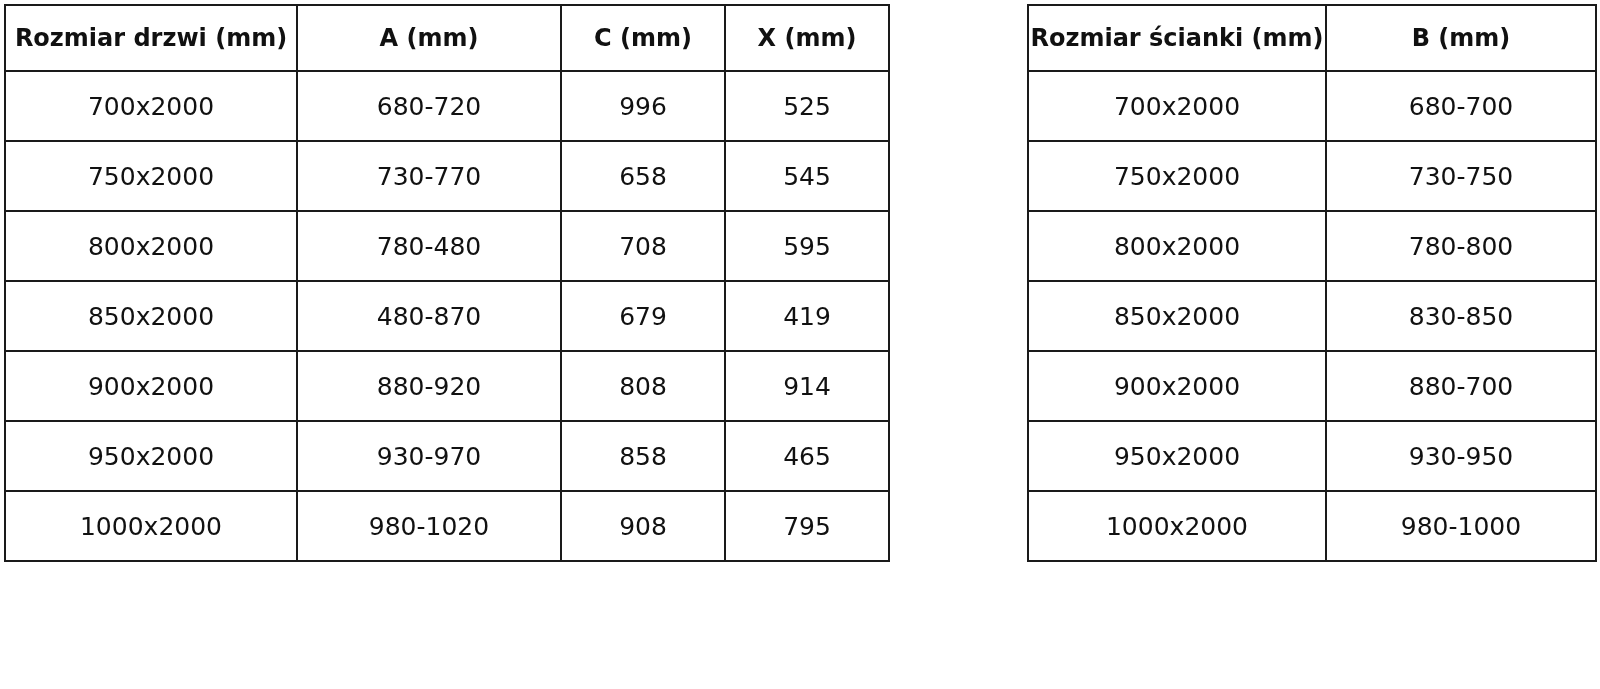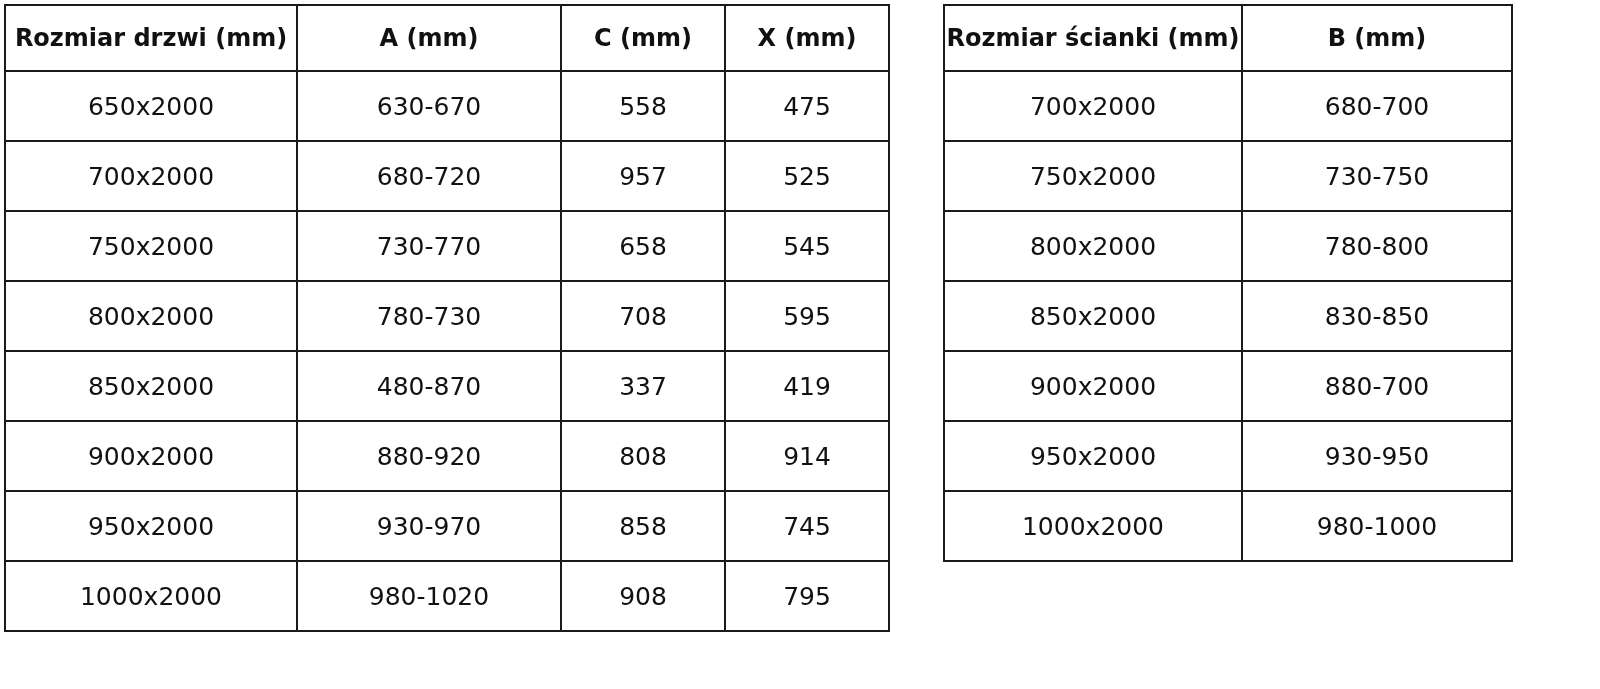--- a/index.html
+++ b/index.html
@@ -47,21 +47,21 @@
   #table-doors thead th { height: 64px; }
   #table-doors tbody td { height: 68px; }
   #table-doors .col-size  { width: 292px; }
   #table-doors .col-a     { width: 264px; }
   #table-doors .col-c     { width: 164px; }
   #table-doors .col-x     { width: 164px; }
 
   
   #table-wall {
     position: absolute;
-    left: 943px;
+    left: 1027px;
     top: 4px;
   }
   #table-wall thead th { height: 64px; }
   #table-wall tbody td { height: 68px; }
   #table-wall .col-wsize { width: 298px; }
   #table-wall .col-b     { width: 270px; }
 </style>
 </head>
 <body>
 
@@ -77,60 +77,54 @@
     <thead>
       <tr>
         <th>Rozmiar drzwi (mm)</th>
         <th>A (mm)</th>
         <th>C (mm)</th>
         <th>X (mm)</th>
       </tr>
     </thead>
     <tbody>
       <tr>
-        <td>650x2000</td>
-        <td>630-670</td>
-        <td>558</td>
-        <td>475</td>
-      </tr>
-      <tr>
         <td>700x2000</td>
         <td>680-720</td>
-        <td>957</td>
+        <td>996</td>
         <td>525</td>
       </tr>
       <tr>
         <td>750x2000</td>
         <td>730-770</td>
         <td>658</td>
         <td>545</td>
       </tr>
       <tr>
         <td>800x2000</td>
-        <td>780-730</td>
+        <td>780-480</td>
         <td>708</td>
         <td>595</td>
       </tr>
       <tr>
         <td>850x2000</td>
         <td>480-870</td>
-        <td>337</td>
+        <td>679</td>
         <td>419</td>
       </tr>
       <tr>
         <td>900x2000</td>
         <td>880-920</td>
         <td>808</td>
         <td>914</td>
       </tr>
       <tr>
         <td>950x2000</td>
         <td>930-970</td>
         <td>858</td>
-        <td>745</td>
+        <td>465</td>
       </tr>
       <tr>
         <td>1000x2000</td>
         <td>980-1020</td>
         <td>908</td>
         <td>795</td>
       </tr>
     </tbody>
   </table>
 

